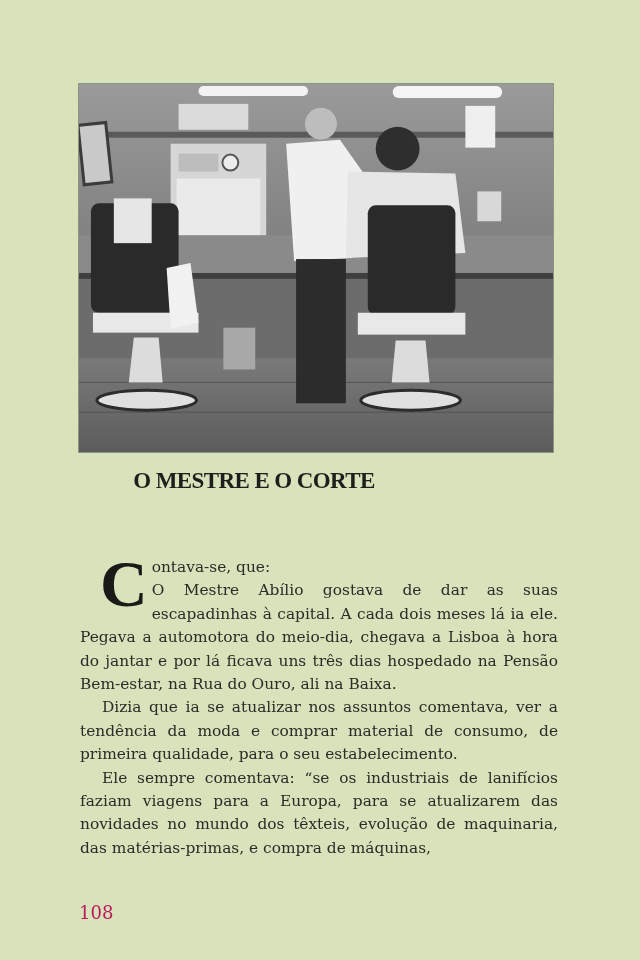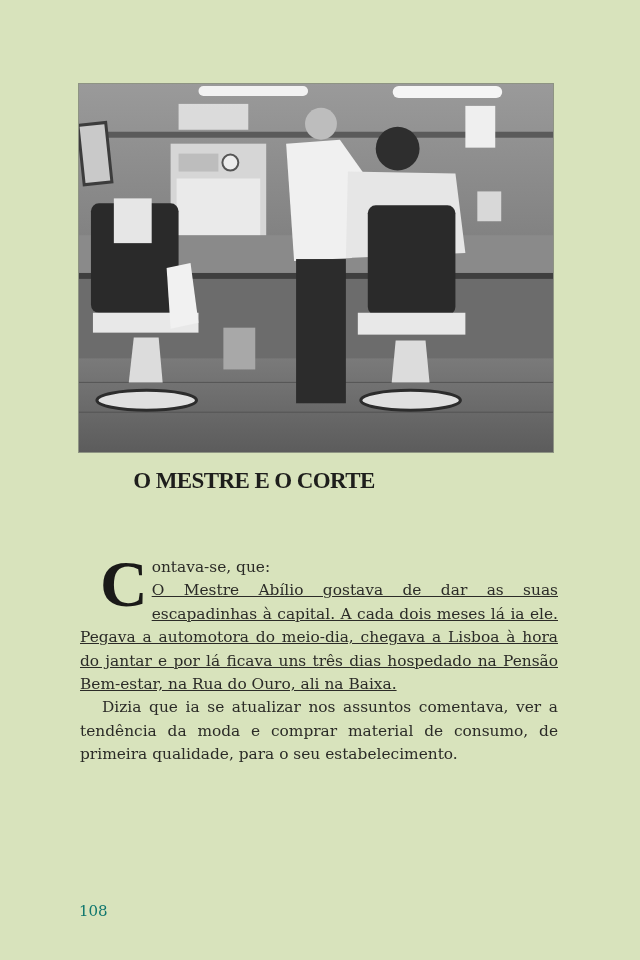--- a/index.html
+++ b/index.html
@@ -30,24 +30,24 @@
     font-size: 15.4px; line-height: 23.4px;
     color: #2b2b27;
   }
   .para { margin: 0; text-align: justify; text-indent: 22px; }
   .para.first { text-indent: 0; }
   .dropcap {
     float: left; font-family: "Liberation Serif", "DejaVu Serif", serif;
     font-weight: bold; font-size: 66px; line-height: 52px;
     margin: 2px 4px 0 20px; color: #1a1a18; height: 46px;
   }
-  .second-line { display: block; text-decoration: underline; }
+  .second-line { display: block; }
   .page-number {
     position: absolute; left: 79px; top: 902px;
-    font-family: "DejaVu Serif", serif; font-size: 15px; color: #0f766e;
+    font-family: "DejaVu Serif", serif; font-size: 18px; color: #be185d;
   }
 </style>
 </head>
 <body>
 
 <div class="photo" role="img" aria-label="Barbearia: o Mestre a cortar o cabelo de um cliente">
   <svg viewBox="0 0 476 370" preserveAspectRatio="none">
     <defs>
       <linearGradient id="wall" x1="0" y1="0" x2="0" y2="1">
         <stop offset="0" stop-color="#9a9a9a"></stop>
@@ -112,15 +112,16 @@
   <div>O MESTRE E O CORTE</div>
 </div>
 
 <div class="body-text">
   <p class="para first">
     <span class="dropcap">C</span>
     <span>ontava-se, que:</span>
     <span class="second-line">O Mestre Abílio gostava de dar as suas escapadinhas à capital. A cada dois meses lá ia ele. Pegava a automotora do meio-dia, chegava a Lisboa à hora do jantar e por lá ficava uns três dias hospedado na Pensão Bem-estar, na Rua do Ouro, ali na Baixa.</span>
   </p>
   <p class="para">Dizia que ia se atualizar nos assuntos comentava, ver a tendência da moda e comprar material de consumo, de primeira qualidade, para o seu estabelecimento.</p>
+  <p class="para">Ele sempre comentava: “se os industriais de lanifícios faziam viagens para a Europa, para se atualizarem das novidades no mundo dos têxteis, evolução de maquinaria, das matérias-primas, e compra de máquinas,</p>
 </div>
 
 <div class="page-number">108</div>
 
 </body></html>

